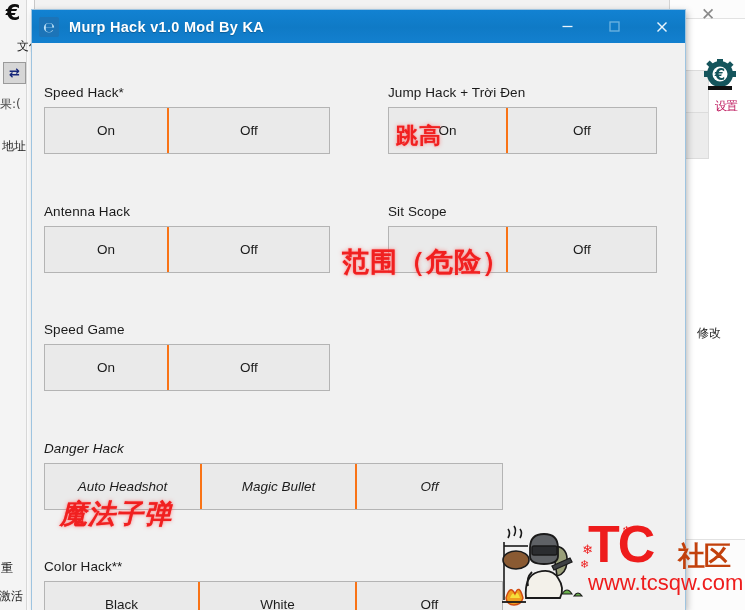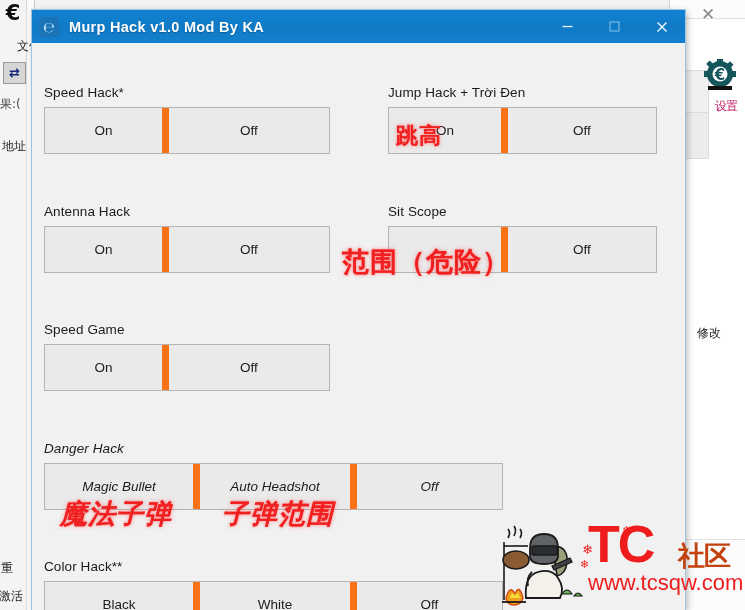--- a/index.html
+++ b/index.html
@@ -198,21 +198,21 @@
     display: flex;
     border: 1px solid #b4b4b4;
     background: #e9e9e9;
   }
   .hbtn {
     height: 45px;
     display: flex;
     align-items: center;
     justify-content: center;
     background: #eaeaea;
-    border-right: 7px solid #f97316;
+    border-right: 2px solid #f97316;
     color: #1c1c1c;
     font-size: 13.5px;
     font-family: "Liberation Sans", sans-serif;
     position: relative;
     box-sizing: border-box;
   }
   .hbtn:last-child { border-right: none; }
 
   
   .red-note {
@@ -386,26 +386,25 @@
         <div class="btn-row">
           <div class="hbtn" style="width:124px;">On</div>
           <div class="hbtn" style="width:160px;">Off</div>
         </div>
       </div>
 
 
       <div class="group" style="left:12px; top:398px;font-style:italic;">
         <div class="group-label">Danger Hack</div>
         <div class="btn-row">
+          <div class="hbtn" style="width:157px;">Auto Headshot</div>
           <div class="hbtn" style="width:155px;">Magic Bullet</div>
-          <div class="hbtn" style="width:157px;">Auto Headshot</div>
           <div class="hbtn" style="width:145px;">Off</div>
         </div>
         <div class="red-note" style="left:16px; top:55px; font-size:27px;">魔法子弹</div>
-        <div class="red-note" style="left:178px; top:55px; font-size:27px;">子弹范围</div>
       </div>
 
       <div class="group" style="left:12px; top:516px;">
         <div class="group-label">Color Hack**</div>
         <div class="btn-row">
           <div class="hbtn" style="width:155px;">Black</div>
           <div class="hbtn" style="width:157px;">White</div>
           <div class="hbtn" style="width:145px;">Off</div>
         </div>
 

